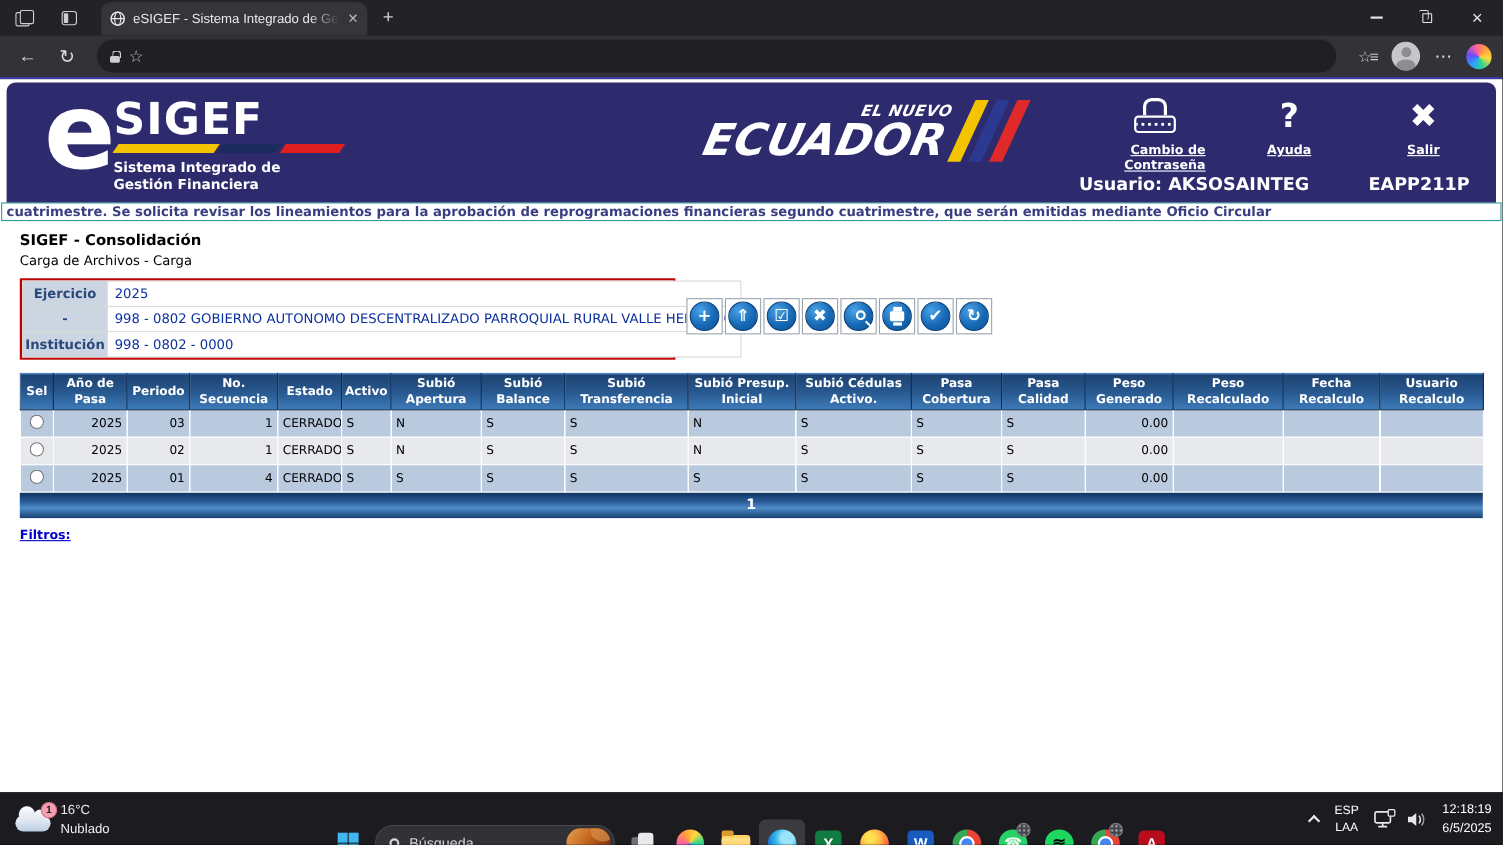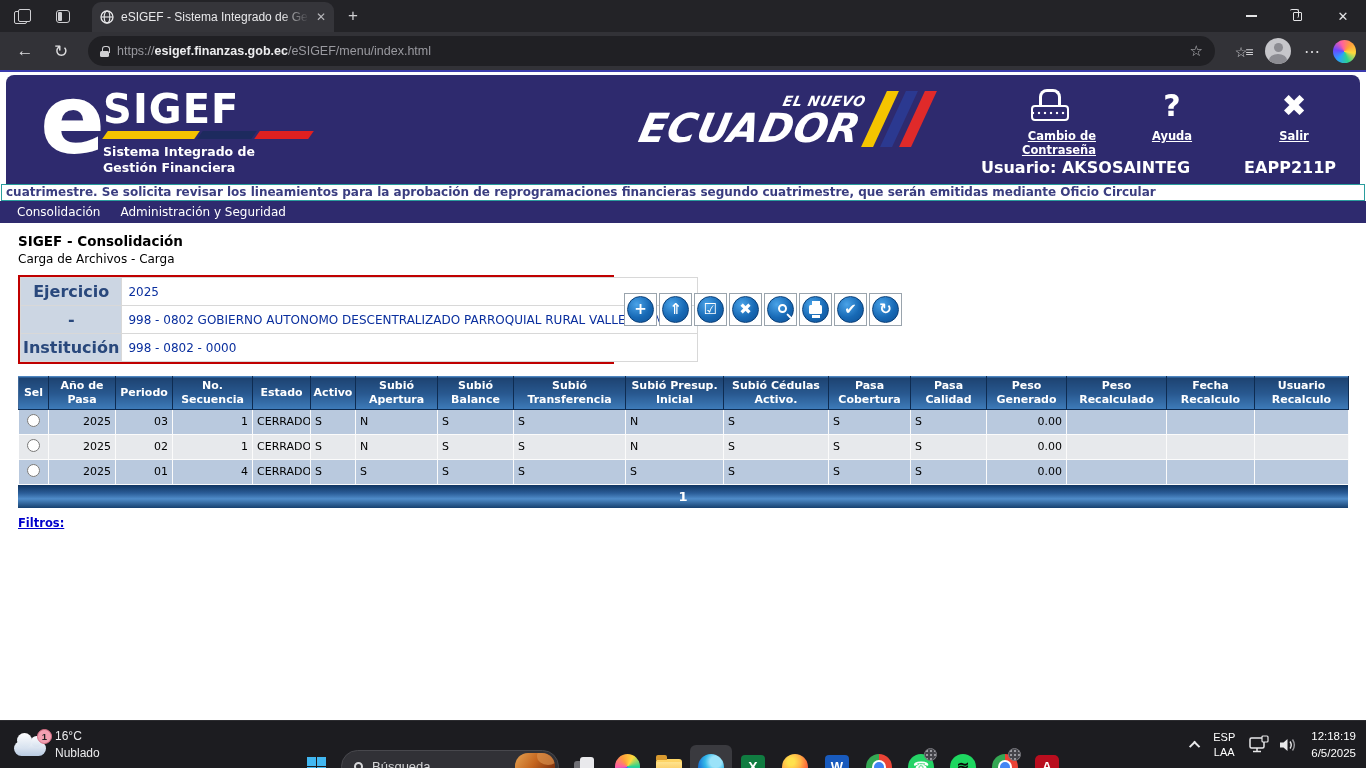--- a/index.html
+++ b/index.html
@@ -83,21 +83,21 @@
   .marquee span { display:block; font-size:12px; font-weight:bold; color:#3a3d80; line-height:15px; white-space:nowrap; padding-left:4px; }
   .menubar { height:22px; background:#2e2a6e; display:flex; align-items:center; padding-left:8px; gap:2px; }
   .menu-item { color:#fff; font-size:12px; padding:0 9px; cursor:pointer; white-space:nowrap; }
 
   .content { padding:10px 18px 0 18px; }
   .pg-title { font-size:13.5px; font-weight:bold; color:#000; }
   .pg-sub { font-size:12px; color:#000; margin-top:3px; }
   .form-row { margin-top:9px; display:flex; align-items:flex-start; }
   .form-box { width:596px; border:2px solid #c00000; background:#cfcfcf; }
   .form-box table { border-collapse:separate; border-spacing:1px; width:100%; background:#d8d8d8; }
-  td.flabel { width:78px; background:#ccd6e3; color:#29487c; font-weight:bold; font-size:16px; text-align:center; padding:4px 2px; }
+  td.flabel { width:78px; background:#ccd6e3; color:#29487c; font-weight:bold; font-size:12px; text-align:center; padding:4px 2px; }
   td.fvalue { background:#fff; color:#0a2f9e; font-size:12px; padding:4px 6px; white-space:nowrap; overflow:hidden; }
   .icon-toolbar { margin-left:10px; margin-top:18px; display:flex; gap:2px; }
   .tb-btn { width:33px; height:33px; background:#fff; border:1px solid #9aa4ad; display:flex; align-items:center; justify-content:center; cursor:pointer; }
   .tb-circle { width:27px; height:27px; border-radius:50%; border:1px solid #0a3f78; color:#fff; font-size:15px; font-weight:bold; line-height:1;
      display:flex; align-items:center; justify-content:center;
      background:radial-gradient(circle at 35% 30%, #4aa3e8, #1769b5 55%, #0d4f94); }
   .shape-mag { width:9px; height:9px; border:2.2px solid #fff; border-radius:50%; position:relative; margin:-3px -3px 0 0; }
   .shape-mag::after { content:""; position:absolute; width:2.2px; height:6px; background:#fff; transform:rotate(-45deg); left:8px; top:7px; border-radius:1px; }
   .shape-printer { width:13px; height:9px; background:#fff; border-radius:1.5px; position:relative; }
   .shape-printer::before { content:""; position:absolute; top:-4px; left:2.5px; width:8px; height:4px; background:#fff; }
@@ -199,21 +199,20 @@
         </span>
       <span class="wc close"></span>
     </div>
   </div>
 
   <div class="btoolbar">
     <span class="nav-btn">←</span>
     <span class="nav-btn">↻</span>
     <div class="urlpill">
       <span class="lock-ic"></span>
-      <span class="url-text"><span class="u-dim">https://</span><span class="u-host">esigef.finanzas.gob.ec</span><span class="u-dim">/eSIGEF/menu/index.html</span></span>
       <span class="pill-star"></span>
     </div>
     <span class="fav-btn"></span>
     <span class="avatar"></span>
     <span class="more-btn"></span>
     <span class="copilot-ic"></span>
   </div>
 
   <div class="page">
     <div class="site-header">
@@ -268,24 +267,20 @@
       <div class="hdr-user">
         <span>Usuario: AKSOSAINTEG</span>
         <span>EAPP211P</span>
       </div>
     </div>
 
     <div class="marquee">
       <span>cuatrimestre. Se solicita revisar los lineamientos para la aprobación de reprogramaciones financieras segundo cuatrimestre, que serán emitidas mediante Oficio Circular</span>
     </div>
 
-    <div class="menubar" id="menu-items">
-        <div class="menu-item">Consolidación</div>
-        <div class="menu-item">Administración y Seguridad</div>
-      </div>
 
     <div class="content">
       <div class="pg-title">SIGEF - Consolidación</div>
       <div class="pg-sub">Carga de Archivos - Carga</div>
 
       <div class="form-row">
         <div class="form-box">
           <table>
               <tbody id="form-tbody">
                 <tr>

